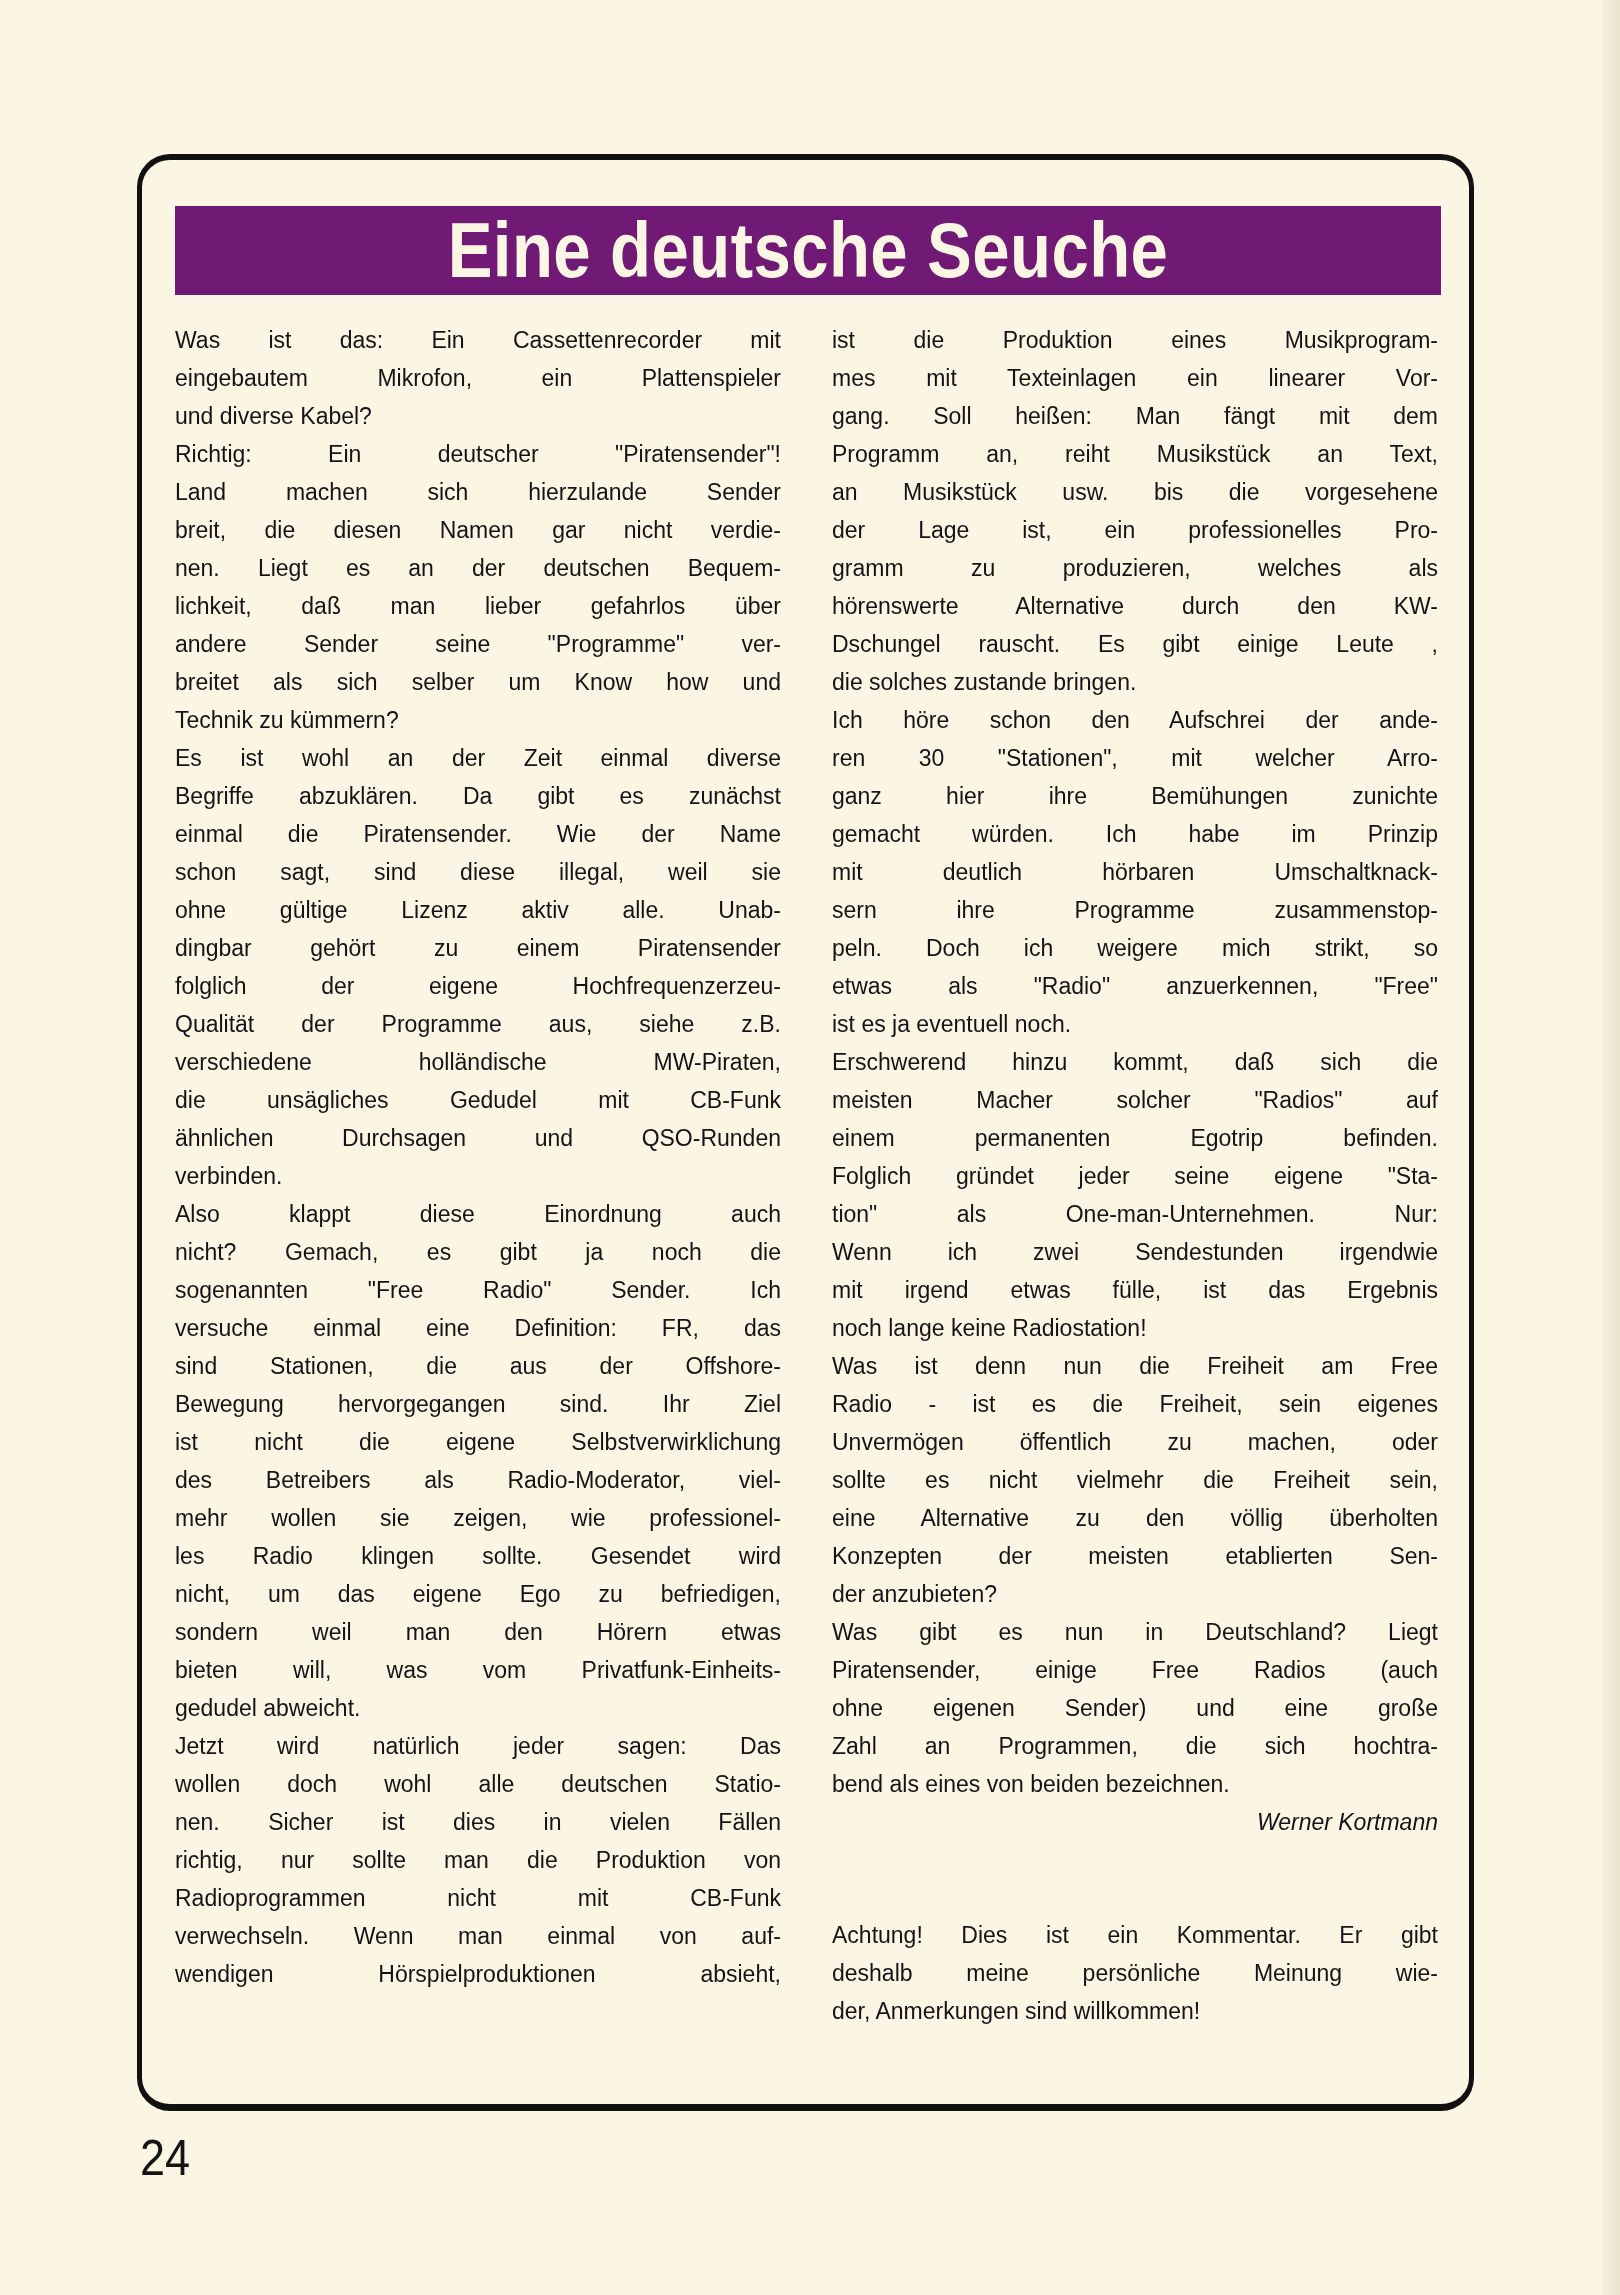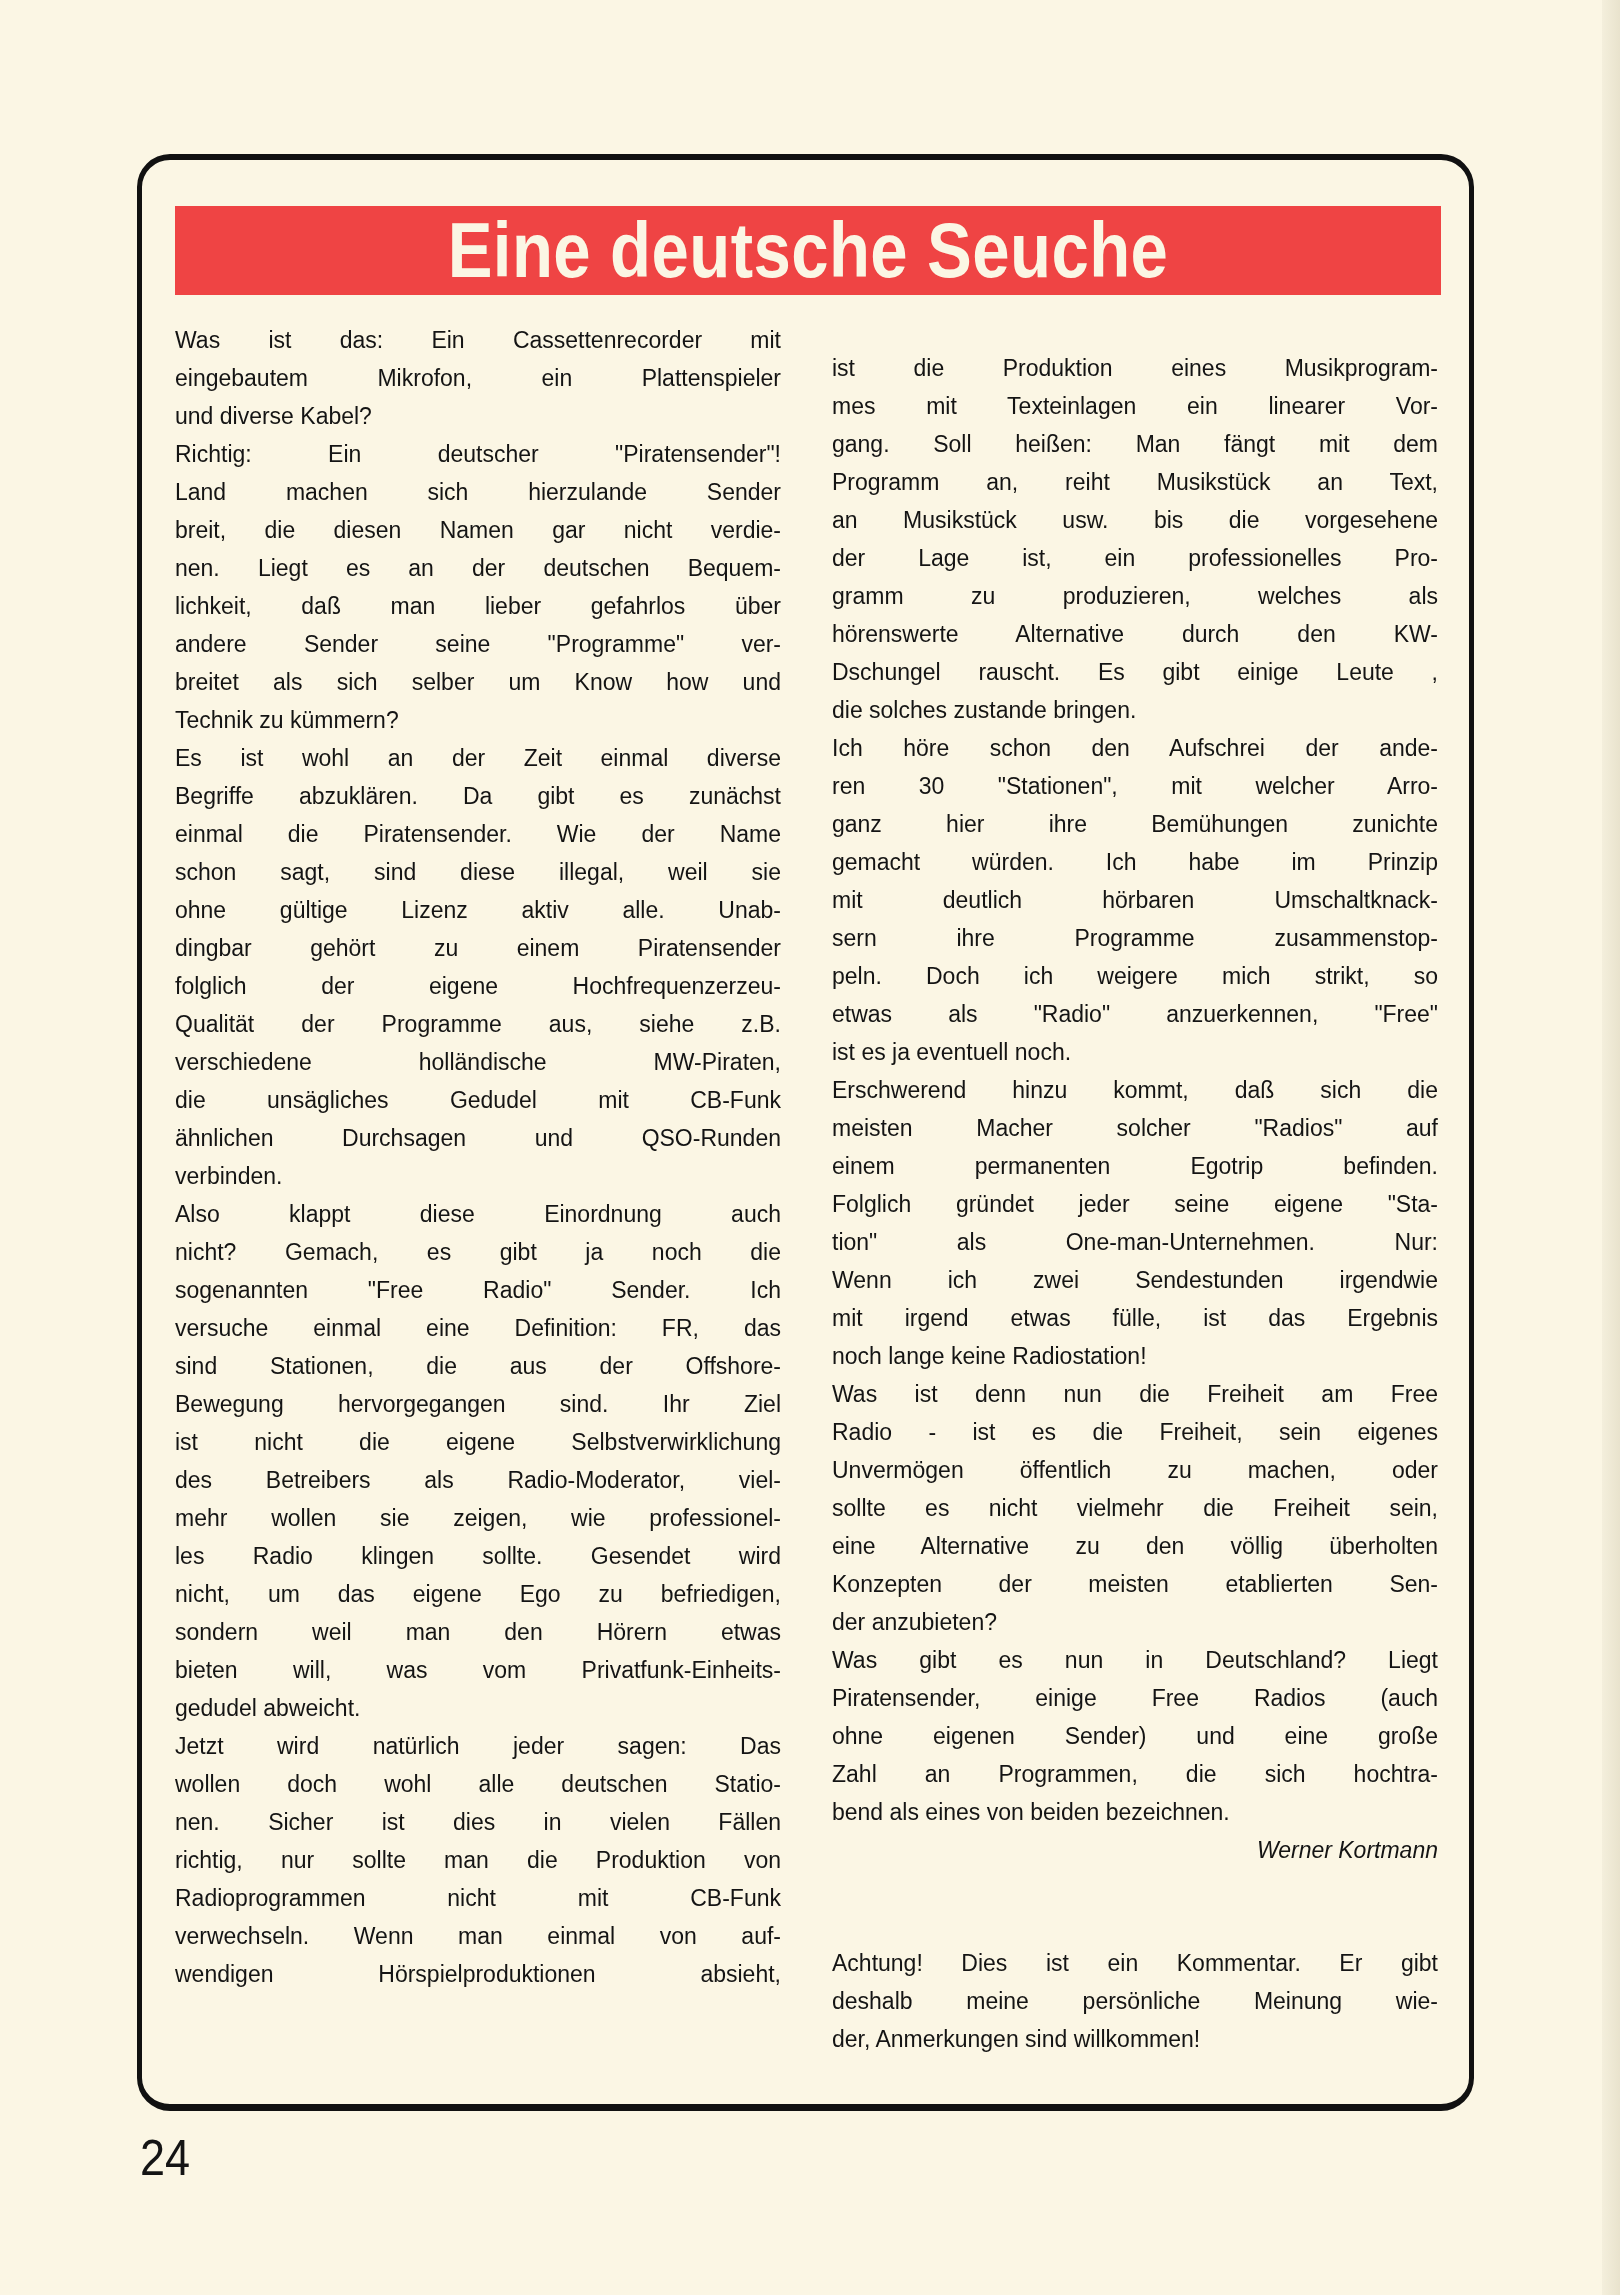--- a/index.html
+++ b/index.html
@@ -21,42 +21,42 @@
     border: 5.1px solid #111;
     border-top-width: 6.5px;
     border-bottom-width: 7.5px;
     border-radius: 33px;
     box-sizing: border-box;
   }
   .title-band {
     position: absolute;
     left: 175px; top: 206px;
     width: 1266px; height: 89px;
-    background: #ef4444;
+    background: #701a75;
     display: flex; align-items: center; justify-content: center;
   }
   .title-band h1 {
     margin: 0;
     color: #fbf6e4;
     font-family: "Liberation Sans", sans-serif;
     font-weight: bold;
     font-size: 78px;
     letter-spacing: 0.5px;
     transform: scaleX(0.86);
     transform-origin: center;
   }
   .col {
     position: absolute;
     top: 321px;
     width: 606px;
     font-size: 23px;
     line-height: 38px;
   }
   .col-left { left: 175px; }
-  .col-right { left: 832px; margin-top: 28px; }
+  .col-right { left: 832px; }
   .line {
     display: block;
     text-align: justify;
     text-align-last: justify;
     white-space: nowrap;
     height: 38px;
     overflow: visible;
   }
   .line.last { text-align-last: left; }
   .line.rjust { text-align-last: right; }

